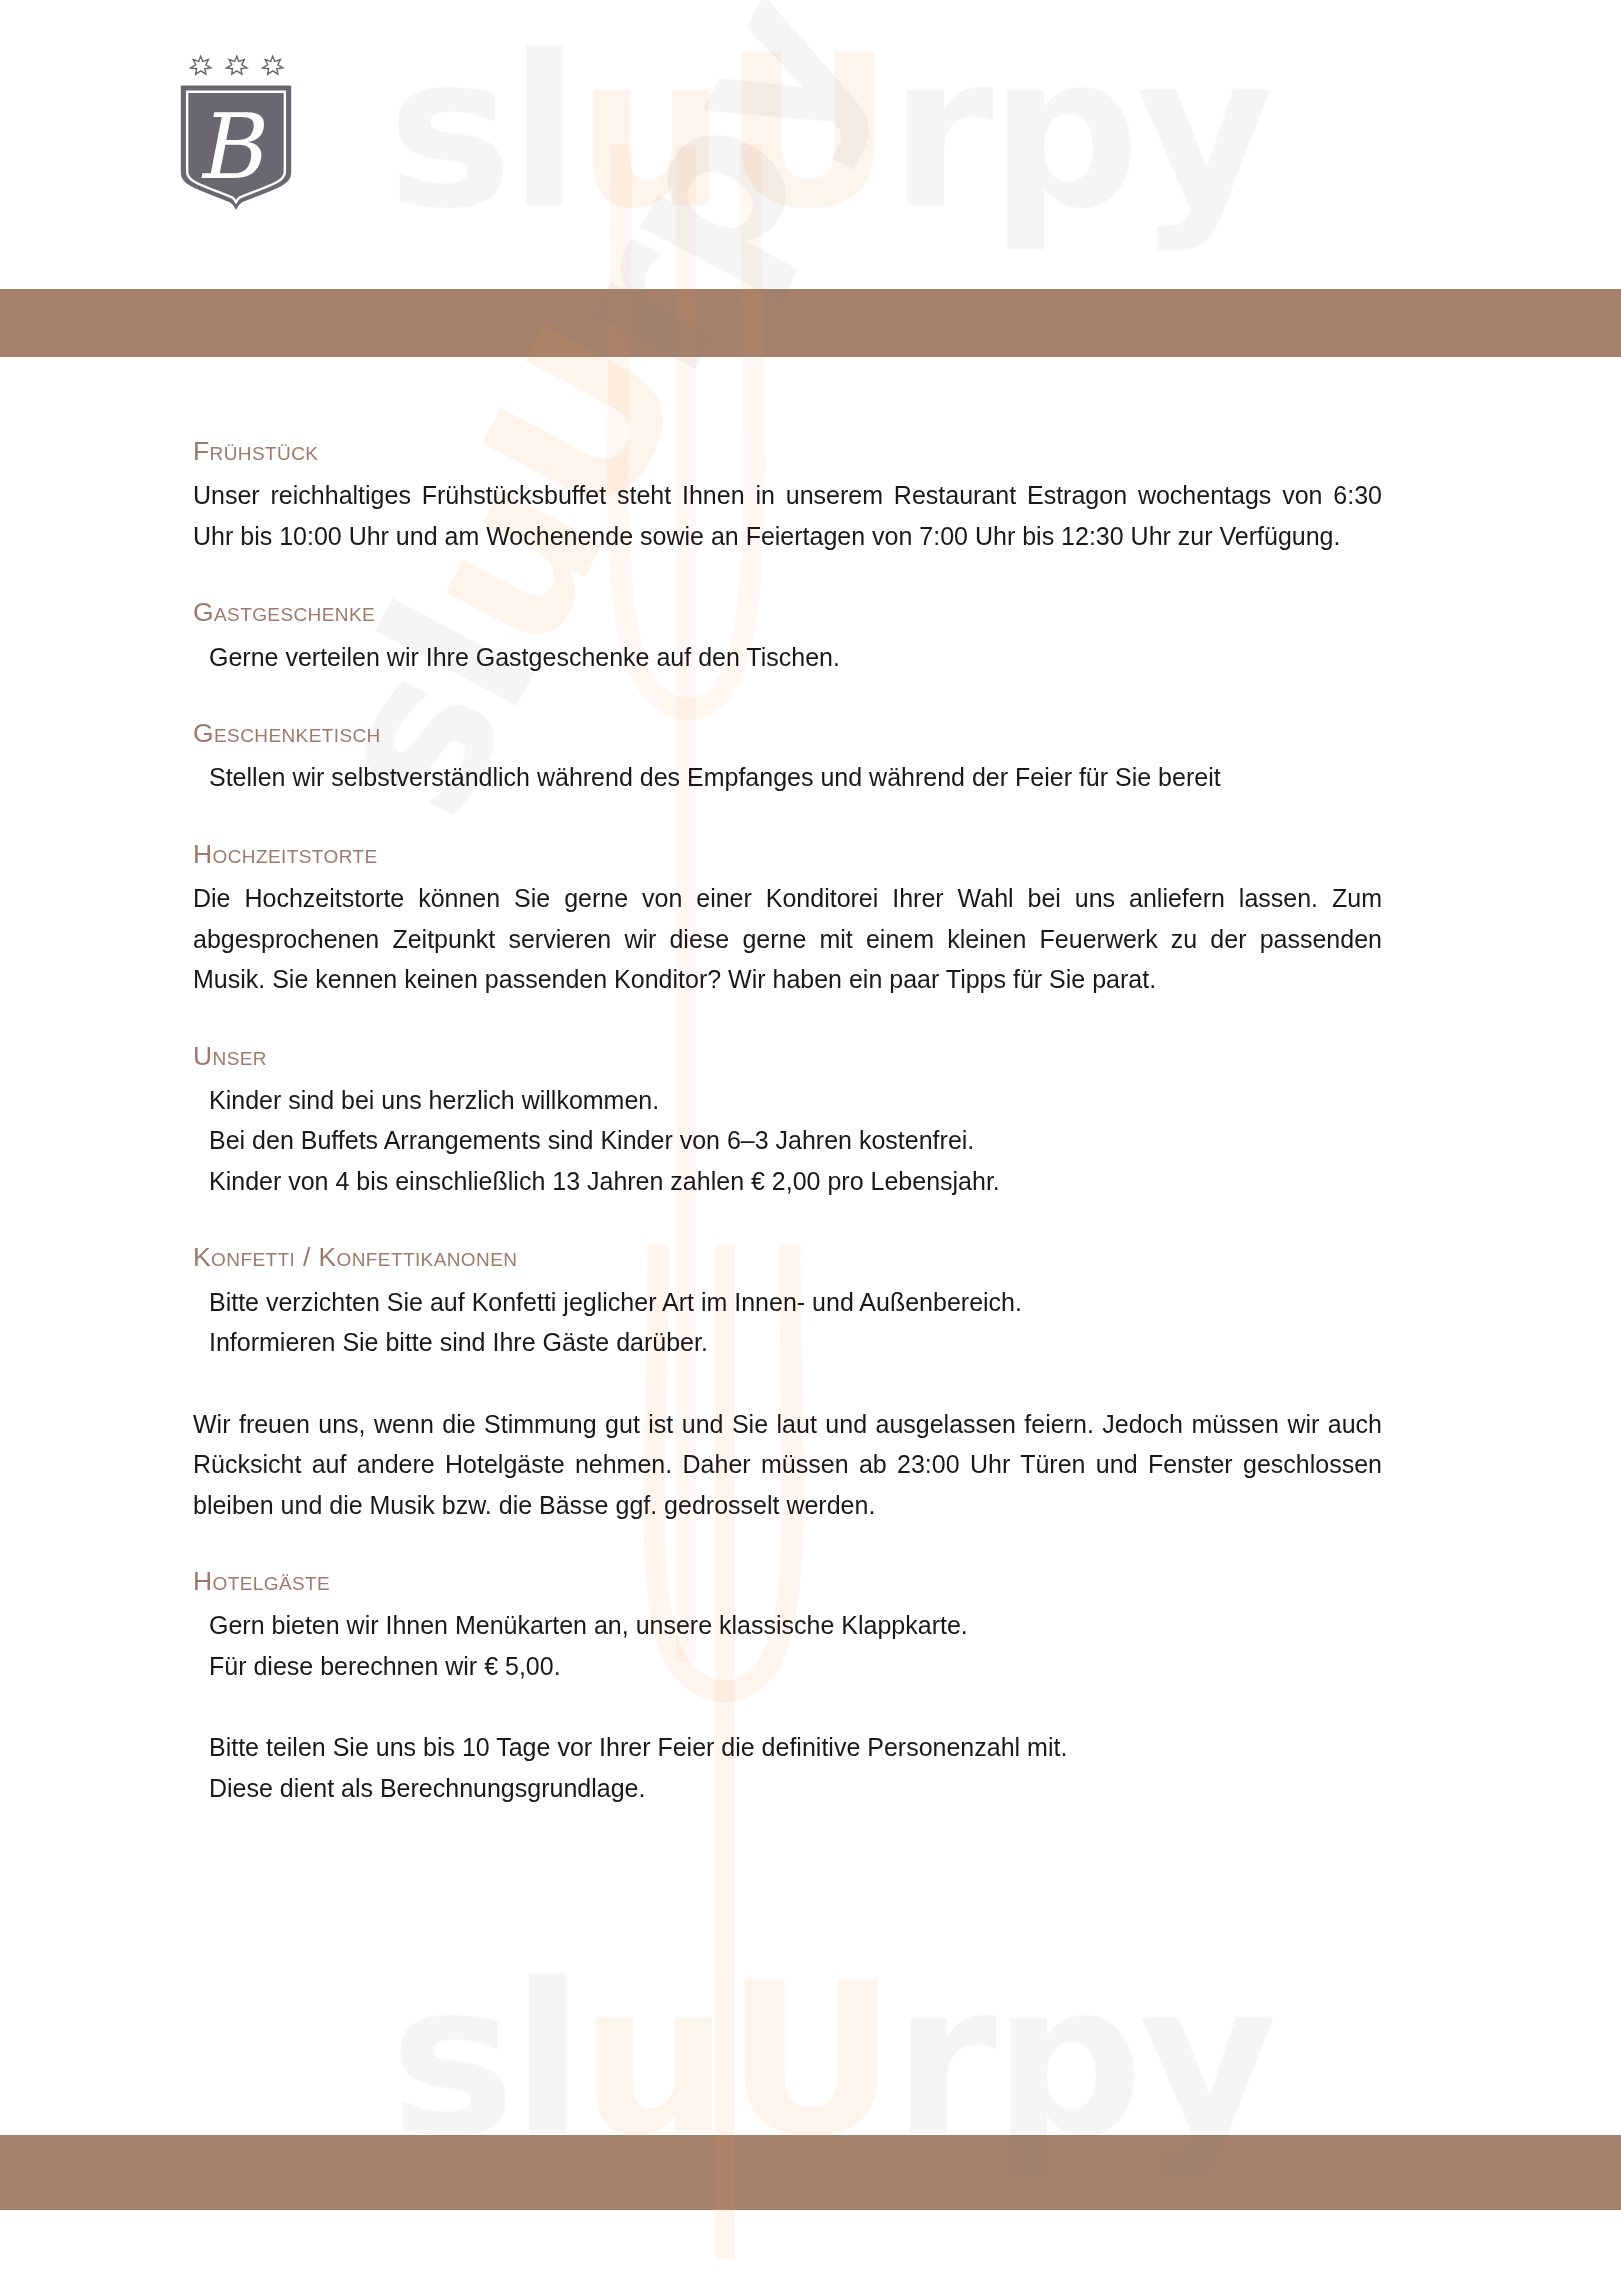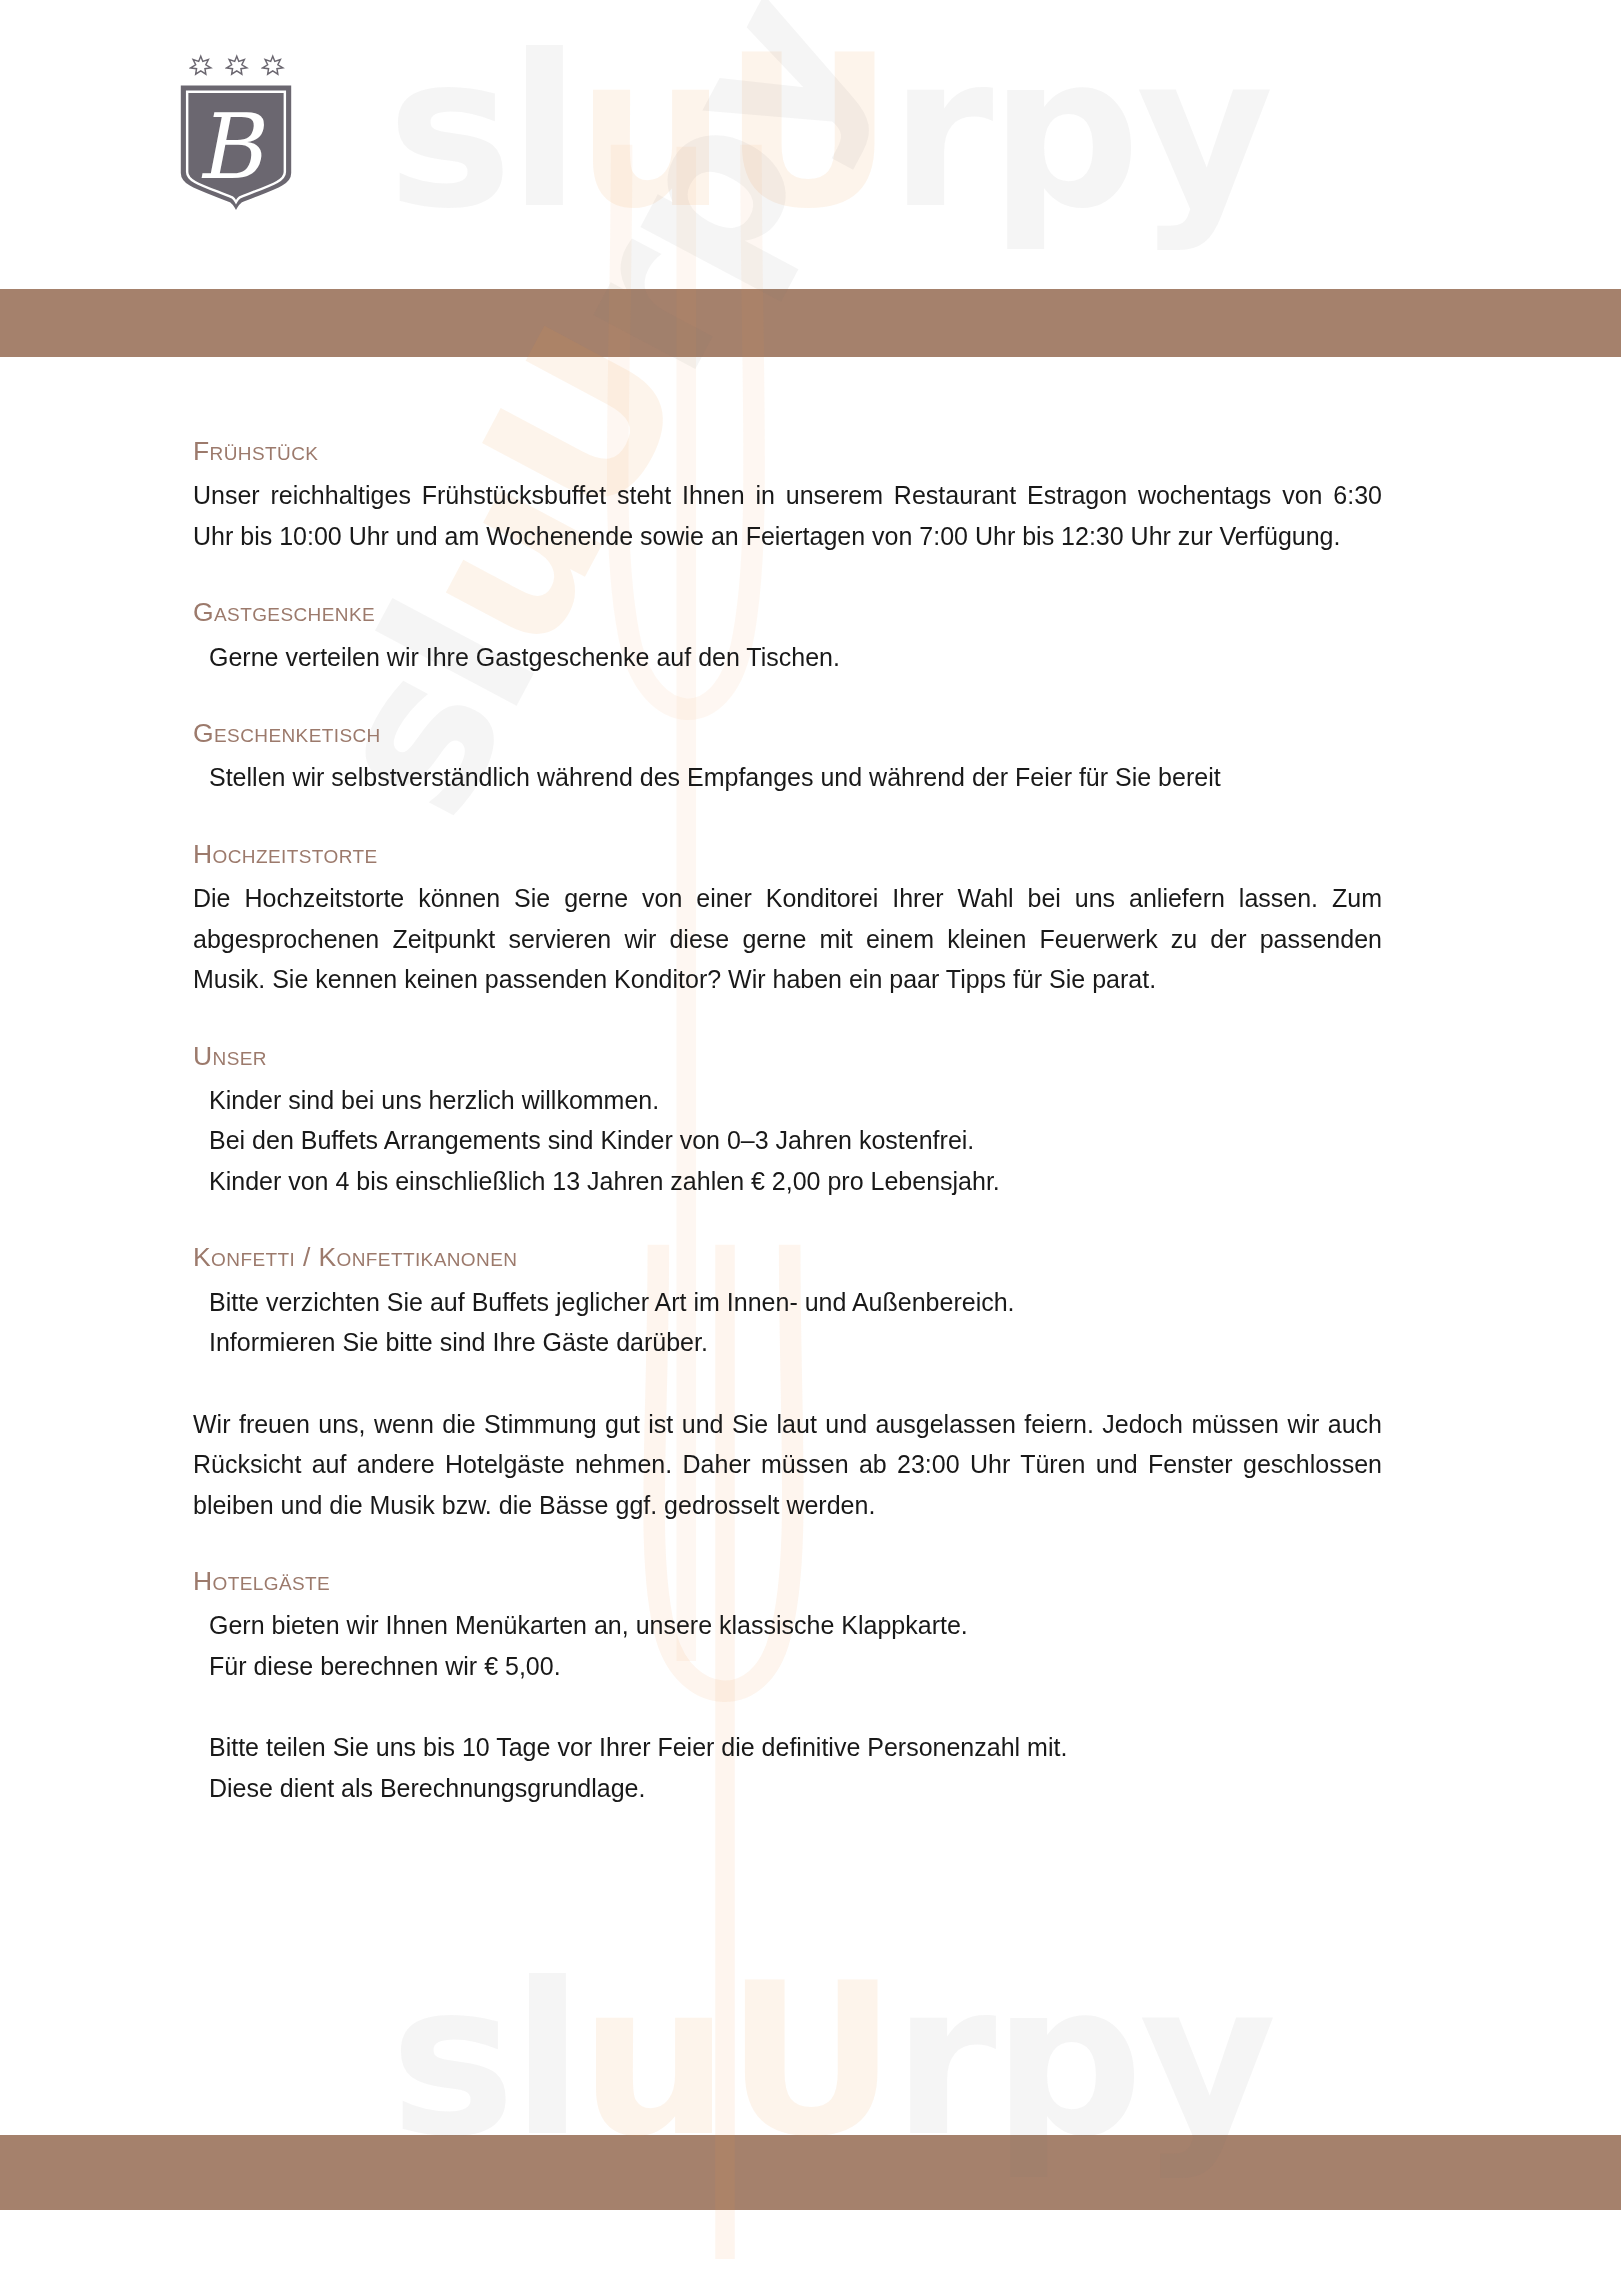--- a/index.html
+++ b/index.html
@@ -218,28 +218,28 @@
         </p>
       </div>
       <div class="section">
         <h2 class="sec-title">Hochzeitstorte</h2>
         <p class="sec-body">Die Hochzeitstorte können Sie gerne von einer Konditorei Ihrer Wahl bei uns anliefern lassen. Zum abgesprochenen Zeitpunkt servieren wir diese gerne mit einem kleinen Feuerwerk zu der passenden Musik. Sie kennen keinen passenden Konditor? Wir haben ein paar Tipps für Sie parat.</p>
       </div>
       <div class="section">
         <h2 class="sec-title">Unser</h2>
         <p class="sec-body lines">
           <span class="ln">Kinder sind bei uns herzlich willkommen.</span>
-          <span class="ln">Bei den Buffets Arrangements sind Kinder von 0–3 Jahren kostenfrei.</span>
+          <span class="ln">Bei den Buffets Arrangements sind Kinder von 6–3 Jahren kostenfrei.</span>
           <span class="ln">Kinder von 4 bis einschließlich 13 Jahren zahlen € 2,00 pro Lebensjahr.</span>
         </p>
       </div>
       <div class="section">
         <h2 class="sec-title">Konfetti / Konfettikanonen</h2>
         <p class="sec-body lines">
-          <span class="ln">Bitte verzichten Sie auf Buffets jeglicher Art im Innen- und Außenbereich.</span>
+          <span class="ln">Bitte verzichten Sie auf Konfetti jeglicher Art im Innen- und Außenbereich.</span>
           <span class="ln">Informieren Sie bitte sind Ihre Gäste darüber.</span>
         </p>
       </div>
       <div class="section">
         <p class="sec-body">Wir freuen uns, wenn die Stimmung gut ist und Sie laut und ausgelassen feiern. Jedoch müssen wir auch Rücksicht auf andere Hotelgäste nehmen. Daher müssen ab 23:00 Uhr Türen und Fenster geschlossen bleiben und die Musik bzw. die Bässe ggf. gedrosselt werden.</p>
       </div>
       <div class="section">
         <h2 class="sec-title">Hotelgäste</h2>
         <p class="sec-body lines">
           <span class="ln">Gern bieten wir Ihnen Menükarten an, unsere klassische Klappkarte.</span>

